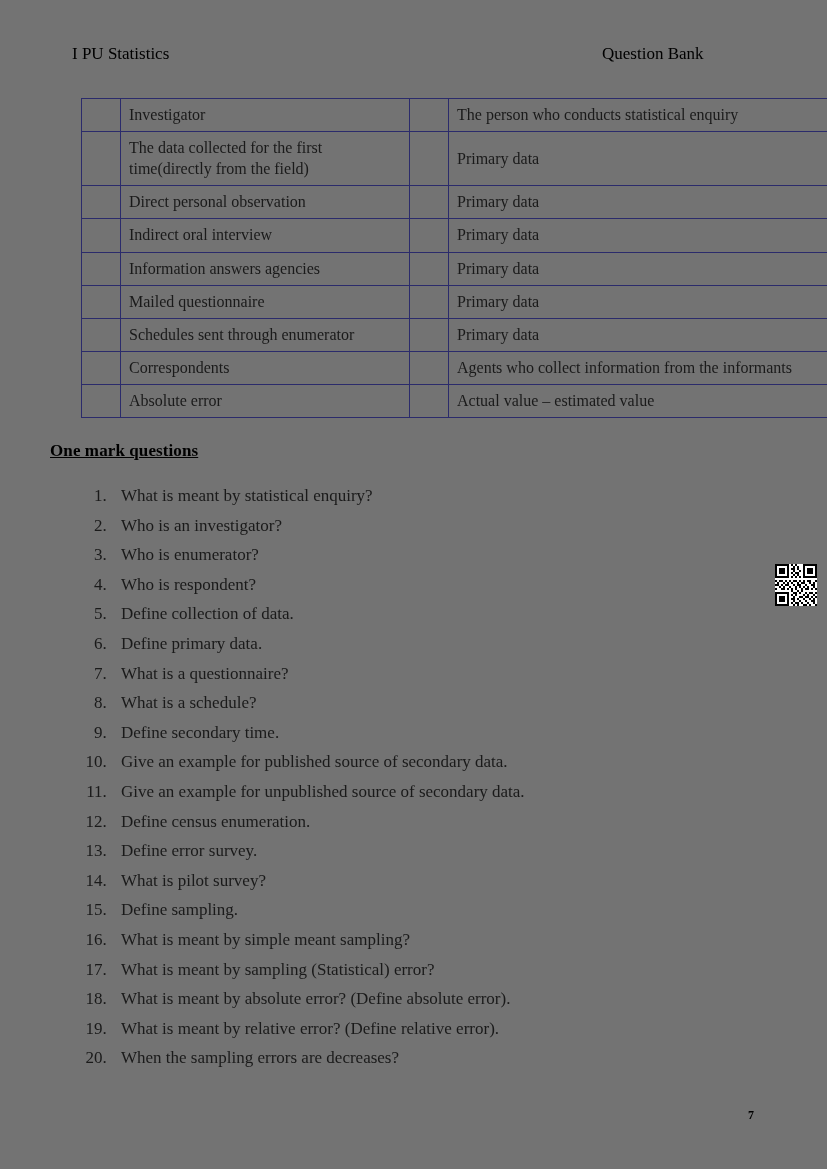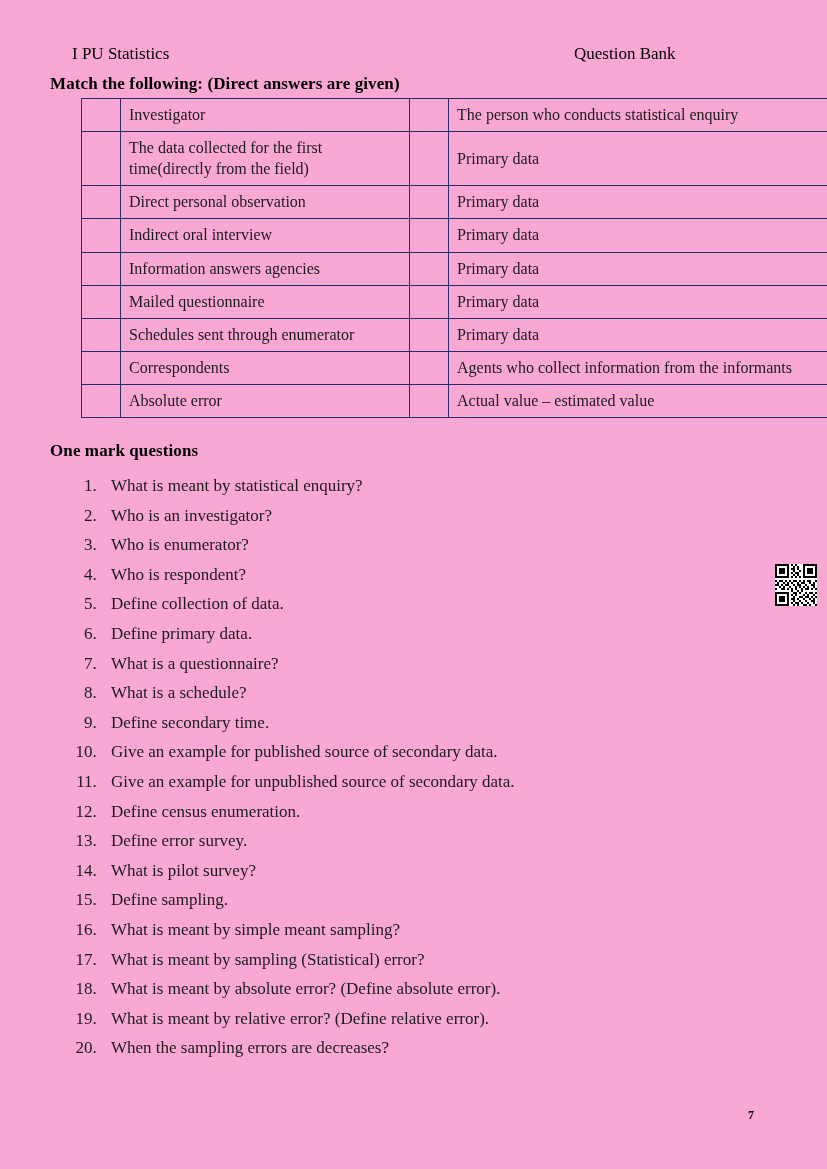--- a/index.html
+++ b/index.html
@@ -9,40 +9,40 @@
   }
   body {
     font-family: "Liberation Serif", serif;
     color: #000000;
   }
   .page {
     position: relative;
     width: 827px;
     height: 1169px;
     margin: 0 auto;
-    background: #f9a8d4;
+    background: #737373;
     overflow: hidden;
     box-sizing: border-box;
   }
   .header {
     position: absolute;
     top: 44px;
     left: 72px;
     right: 72px;
     height: 24px;
     font-size: 17px;
   }
   .header-left {
     position: absolute;
     left: 0;
     top: 0;
   }
   .header-right {
     position: absolute;
-    left: 502px;
+    left: 530px;
     top: 0;
     text-align: right;
   }
   .section-title {
     position: absolute;
     left: 50px;
     font-weight: bold;
     font-size: 17px;
     letter-spacing: 0.1px;
   }
@@ -68,28 +68,28 @@
     width: 22px;
     padding: 0;
   }
   td.col-left {
     width: 272px;
   }
   td.col-right {
     width: 400px;
   }
 
-  .list-title { top: 441px; }
+  .list-title { top: 441px; text-decoration: underline; }
 
   ol.questions {
     position: absolute;
     top: 468px;
     left: 50px;
     width: 700px;
-    margin: 3px;
+    margin: 13px;
     padding: 0 0 0 48px;
     list-style-position: outside;
     font-size: 17px;
   }
   ol.questions li {
     margin: 0 0 0 0;
     padding: 0 0 0 10px;
     line-height: 29.6px;
     color: #1a1a1a;
   }
@@ -118,21 +118,20 @@
 </head>
 <body>
 
 <div class="page">
 
   <div class="header">
     <span class="header-left">I PU Statistics</span>
     <span class="header-right">Question Bank</span>
   </div>
 
-  <div class="section-title" id="match-title">Match the following: (Direct answers are given)</div>
 
   <table class="match">
     <tbody>
       <tr>
         <td class="col-num"></td>
         <td class="col-left">Investigator</td>
         <td class="col-num"></td>
         <td class="col-right">The person who conducts statistical enquiry</td>
       </tr>
       <tr>

